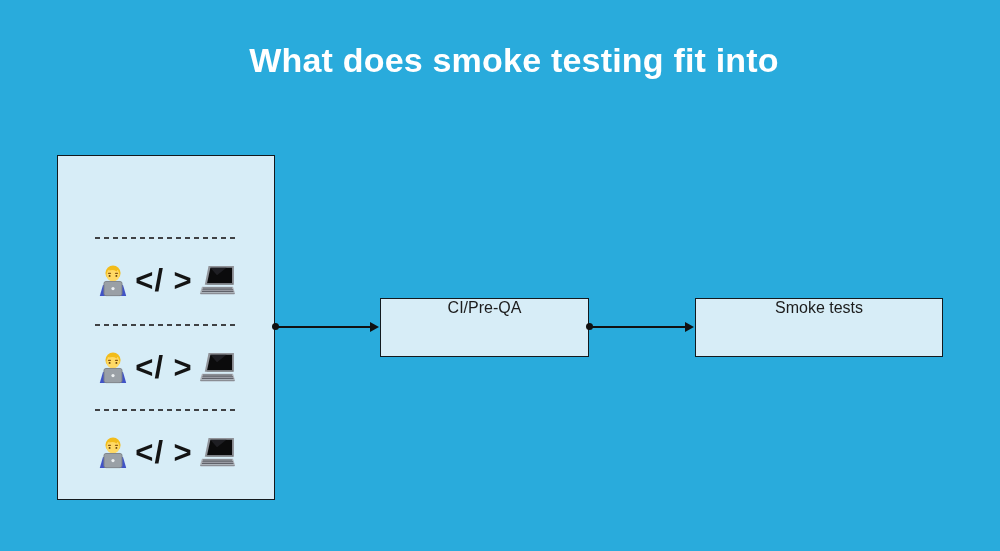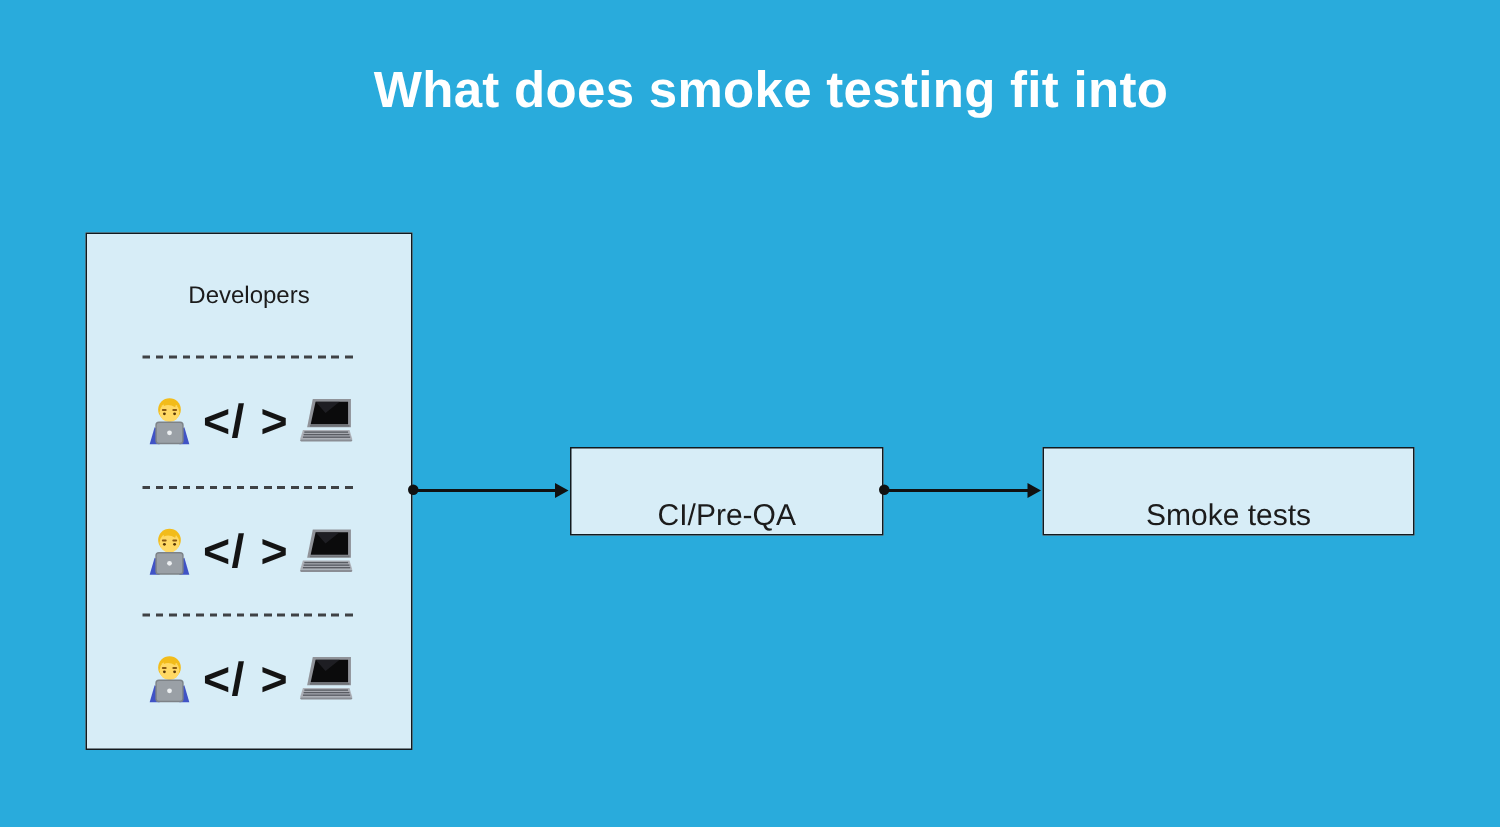--- a/index.html
+++ b/index.html
@@ -30,43 +30,42 @@
     position:absolute;left:0;width:100%;height:38px;
     display:flex;align-items:center;justify-content:center;gap:5px;
   }
   .row-1{top:106px}.row-2{top:193px}.row-3{top:278px}
   .code{
     font-size:31px;font-weight:700;color:#141414;letter-spacing:1px;
     white-space:pre;line-height:38px;
   }
   .node{
     position:absolute;background:#D7EDF7;border:1.5px solid #131A1E;
-    box-sizing:border-box;display:flex;align-items:flex-end;justify-content:center;
-    font-size:20px;color:#1C1C1C;
+    box-sizing:border-box;display:flex;align-items:flex-start;justify-content:center;
+    font-size:16px;color:#1C1C1C;
   }
   .node-ci{left:380px;top:298px;width:209px;height:59px;}
   .node-smoke{left:695px;top:298px;width:248px;height:59px;}
   .dot{position:absolute;width:7px;height:7px;border-radius:50%;background:#111111;}
   .edge-line{position:absolute;height:2px;background:#111111;top:326px;}
   .arrowhead{
     position:absolute;top:322px;width:0;height:0;
     border-top:5px solid transparent;border-bottom:5px solid transparent;
     border-left:9px solid #111111;
   }
   .icon{display:block;}
 </style>
 </head>
 <body>
 
 <div class="title">
   <div>What does smoke testing fit into</div>
 </div>
 
 <div class="panel">
-  <div class="panel-label">Developers</div>
 
   <div class="divider div-1"></div>
   <div class="divider div-2"></div>
   <div class="divider div-3"></div>
 
   <div class="dev-row row-1">
     <svg class="icon" width="34" height="34" viewBox="0 0 36 36">
       <polygon points="4,34 7.5,22 13,25 11,34" fill="#4053C6"></polygon>
       <polygon points="32,34 28.5,22 23,25 25,34" fill="#4053C6"></polygon>
       <circle cx="18" cy="9.5" r="8" fill="#F2BC1B"></circle>

